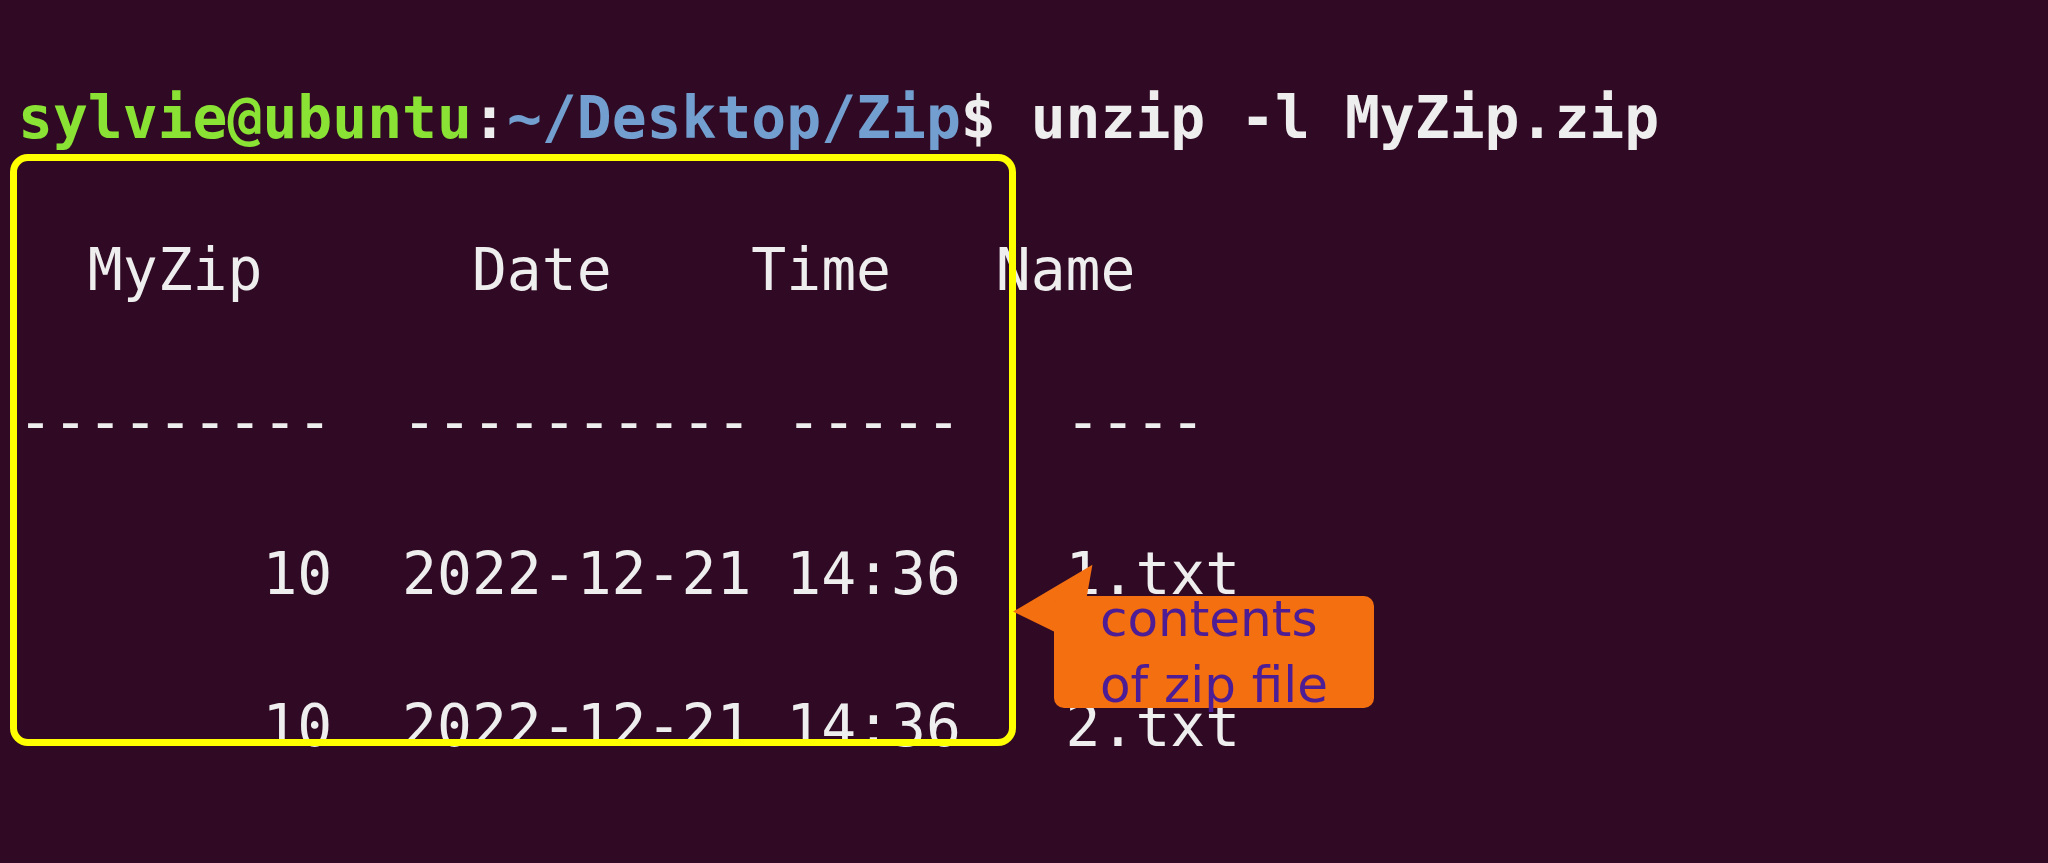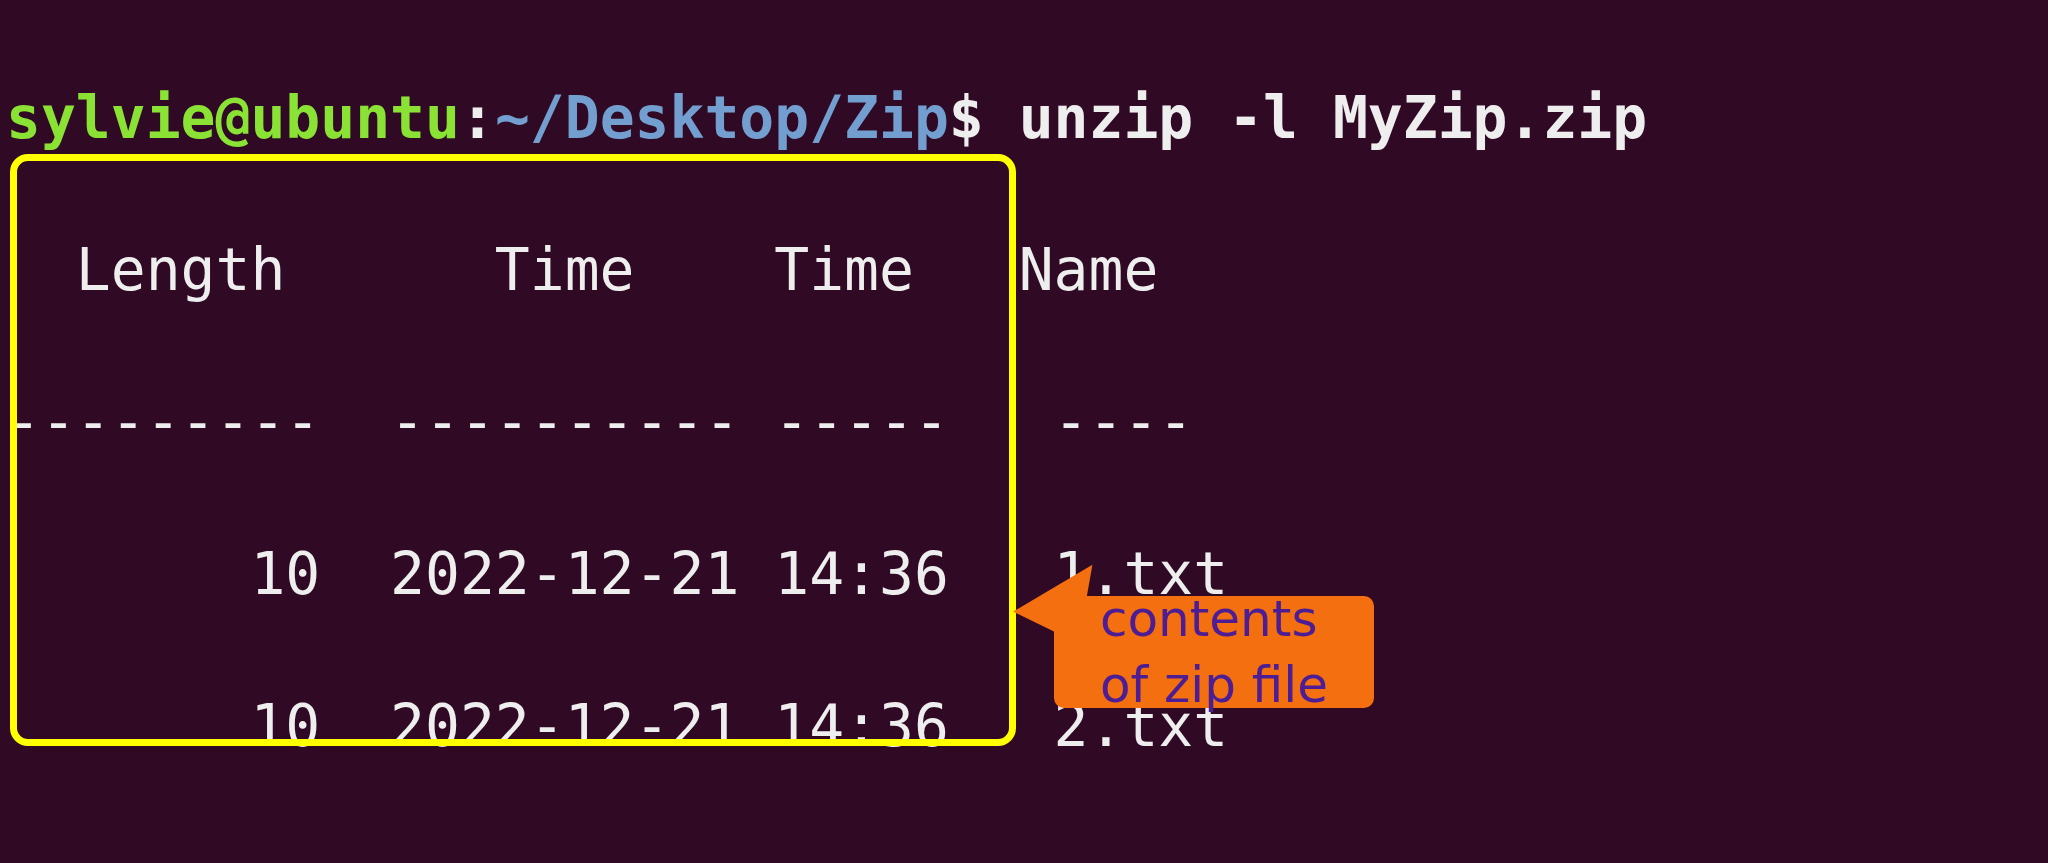--- a/index.html
+++ b/index.html
@@ -11,21 +11,21 @@
     background: #300a24;
     font-family: "DejaVu Sans Mono", "Liberation Mono", "Menlo", "Consolas", monospace;
     font-size: 58px;
     line-height: 76px;
     color: #eeeeee;
   }
   .terminal {
     position: relative;
     width: 100%;
     height: 100%;
-    padding: 4px 6px 0 6px;
+    padding: 4px 6px 0 18px;
     box-sizing: border-box;
     white-space: pre;
   }
   .prompt-user { color: #8ae234; font-weight: bold; }
   .prompt-host { color: #8ae234; font-weight: bold; }
   .prompt-at   { color: #8ae234; font-weight: bold; }
   .prompt-colon{ color: #eeeeee; font-weight: bold; }
   .prompt-path { color: #729fcf; font-weight: bold; }
   .prompt-doll { color: #eeeeee; font-weight: bold; }
   .cmd         { color: #eeeeee; font-weight: bold; }
@@ -79,21 +79,21 @@
     border-top: 60px solid transparent;
     border-bottom: 20px solid transparent;
     transform: rotate(10deg);
   }
 </style>
 </head>
 <body>
 
 <div class="terminal">
 <div><span class="prompt-user">sylvie</span><span class="prompt-at">@</span><span class="prompt-host">ubuntu</span><span class="prompt-colon">:</span><span class="prompt-path">~/Desktop/Zip</span><span class="prompt-doll">$</span><span class="cmd"> unzip -l MyZip.zip</span></div>
-<div class="out">  Length      Time    Time   Name</div>
+<div class="out">  MyZip      Date    Time   Name</div>
 <div class="out">---------  ---------- -----   ----</div>
 <div class="out">       10  2022-12-21 14:36   1.txt</div>
 <div class="out">       10  2022-12-21 14:36   2.txt</div>
 
 
 
 
 
 <div class="box"></div>
 

